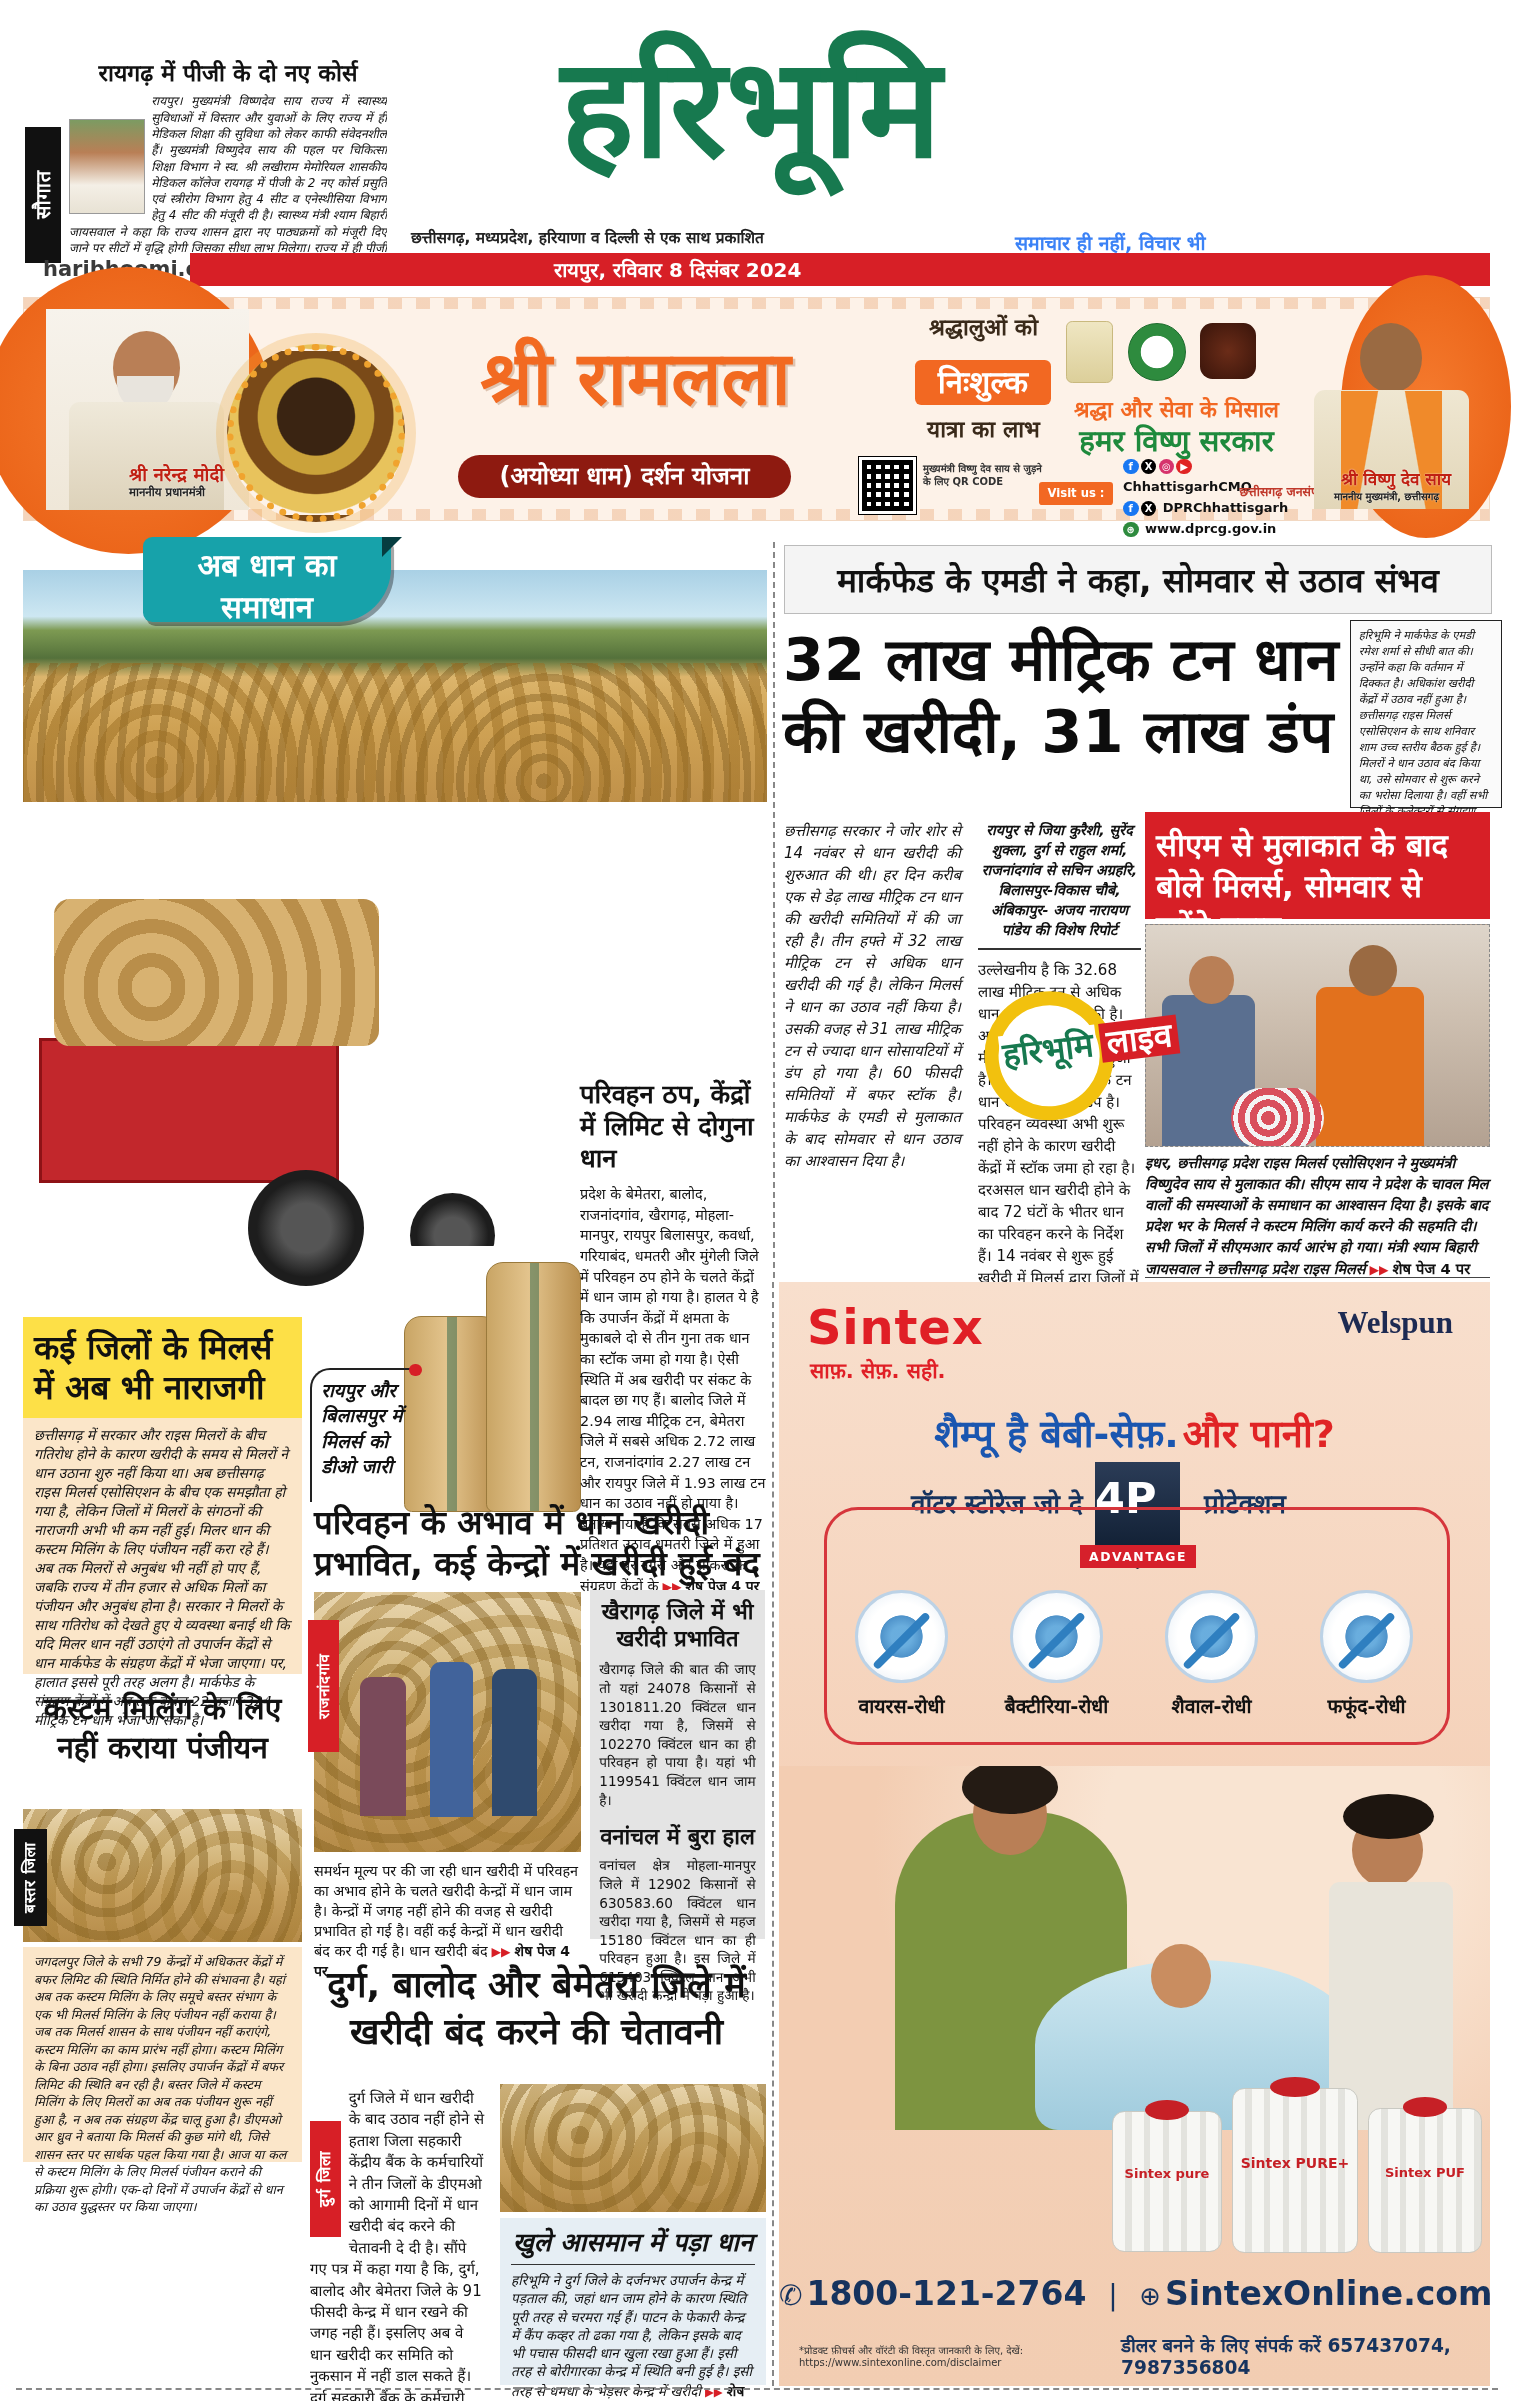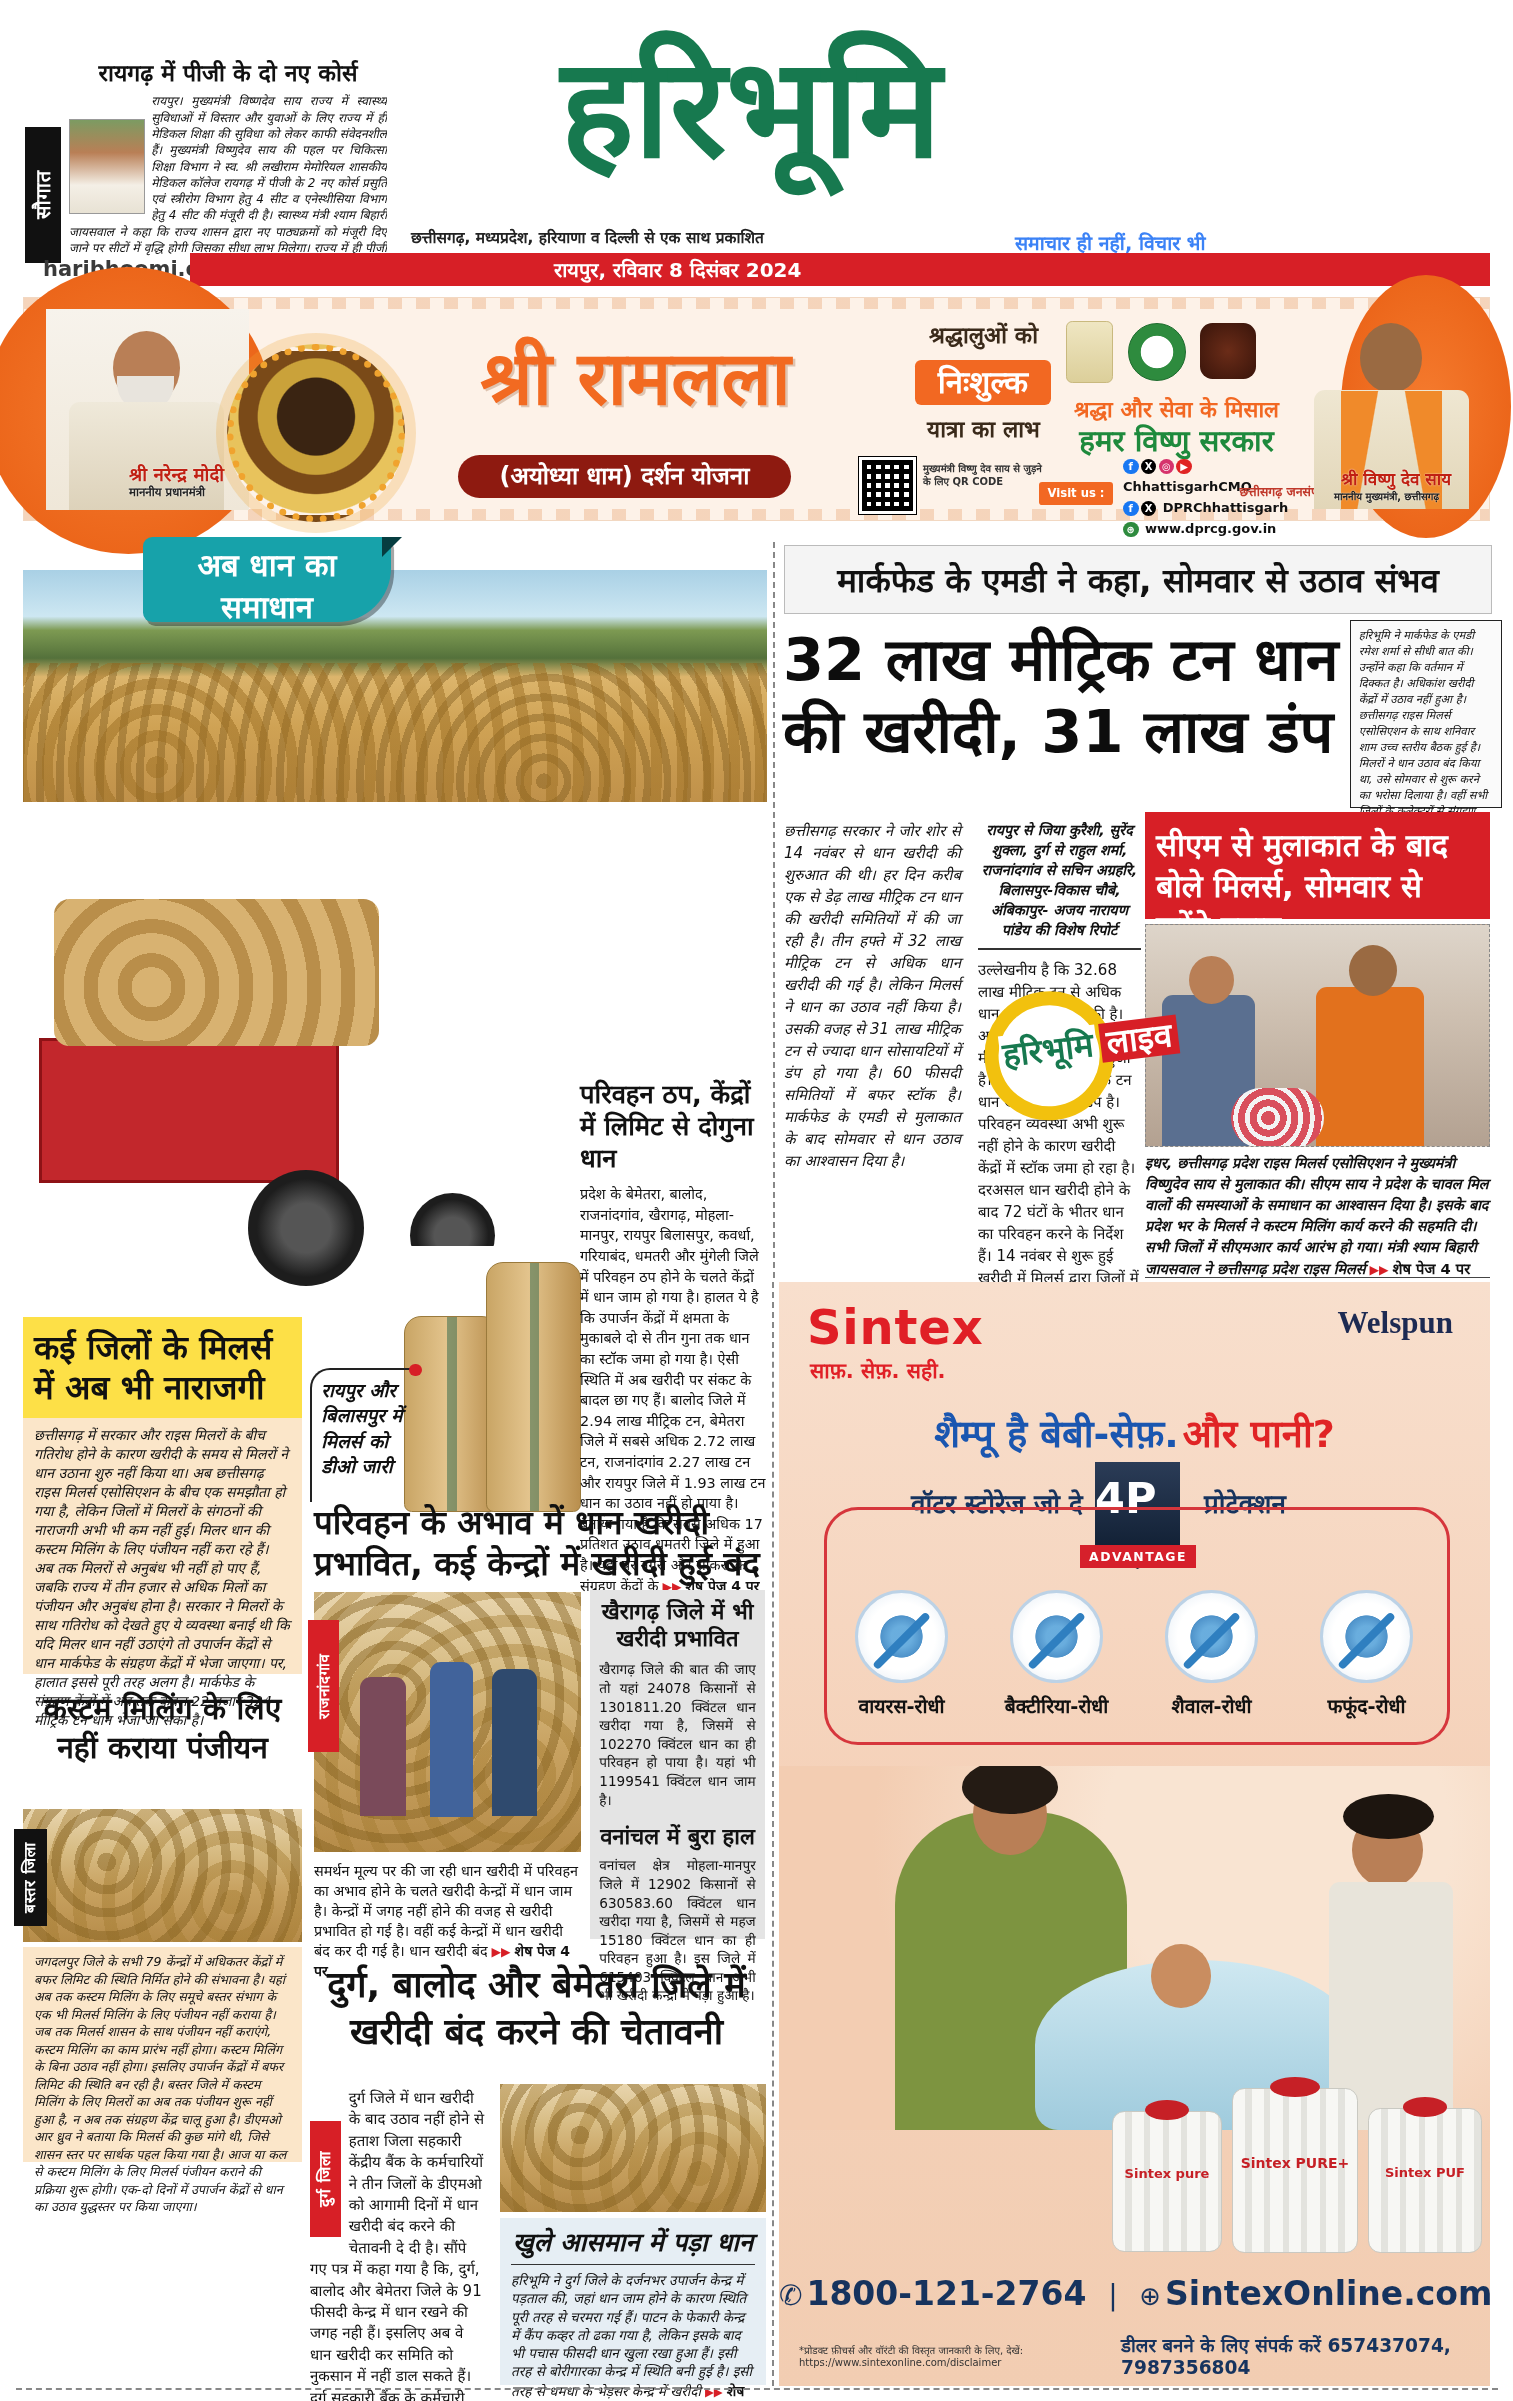--- a/index.html
+++ b/index.html
@@ -109,21 +109,21 @@
                 background:radial-gradient(circle at 50% 40%,#3a2412 0 30%,#caa23a 31% 45%,#7a4a18 46% 60%,#e8c35c 61% 75%,#fdf2e8 76%);
                 box-shadow:0 0 0 11px rgba(240,163,46,.25);"></div>
 
     <div class="abs b" style="left:387px;top:22px;width:449px;font-size:74px;line-height:116px;color:#f26a21;text-align:center;
                 text-shadow:2.3px 2.3px 0 rgba(130,60,10,.25);">श्री रामलला</div>
     <div class="abs pillbox" style="left:434px;top:157px;width:333px;height:43px;font-size:24px;line-height:43px;">(अयोध्या धाम) दर्शन योजना</div>
 
     <div class="abs qr" style="left:835px;top:159px;width:51px;height:51px;"></div>
     <div class="abs b" style="left:899px;top:164px;width:122px;font-size:10px;line-height:13px;color:#333;">मुख्यमंत्री विष्णु देव साय से जुड़ने के लिए QR CODE</div>
 
-    <div class="abs b" style="left:886px;top:21px;width:147px;font-size:22.5px;color:#3a2a1a;text-align:center;">श्रद्धालुओं को</div>
+    <div class="abs b" style="left:886px;top:13px;width:147px;font-size:22.5px;color:#3a2a1a;text-align:center;">श्रद्धालुओं को</div>
     <div class="abs b" style="left:891px;top:62px;width:136px;height:45px;background:#f26822;color:#fff;font-size:31px;line-height:45px;
                 text-align:center;border-radius:6.2px;">निःशुल्क</div>
     <div class="abs b" style="left:886px;top:115px;width:147px;font-size:22.5px;color:#3a2a1a;text-align:center;">यात्रा का लाभ</div>
 
     <div class="abs" style="left:1042px;top:23px;width:45px;height:60px;background:linear-gradient(#efe6c2,#dccf9a);border-radius:6.2px;border:0.8px solid #c9b97e;"></div>
     <div class="abs" style="left:1104px;top:25px;width:56px;height:56px;border-radius:50%;background:radial-gradient(#ffffff 40%,#2e8b3e 42% 100%);border:1.5px solid #1d6b2d;"></div>
     <div class="abs" style="left:1176px;top:25px;width:56px;height:56px;border-radius:12.4px;background:radial-gradient(#6b2c18,#38140a);"></div>
 
     <div class="abs b" style="left:1017px;top:95px;width:271px;font-size:22px;color:#f26822;text-align:center;">श्रद्धा और सेवा के मिसाल</div>
     <div class="abs b" style="left:1017px;top:122px;width:271px;font-size:29.4px;color:#1e8a3c;text-align:center;">हमर विष्णु सरकार</div>

